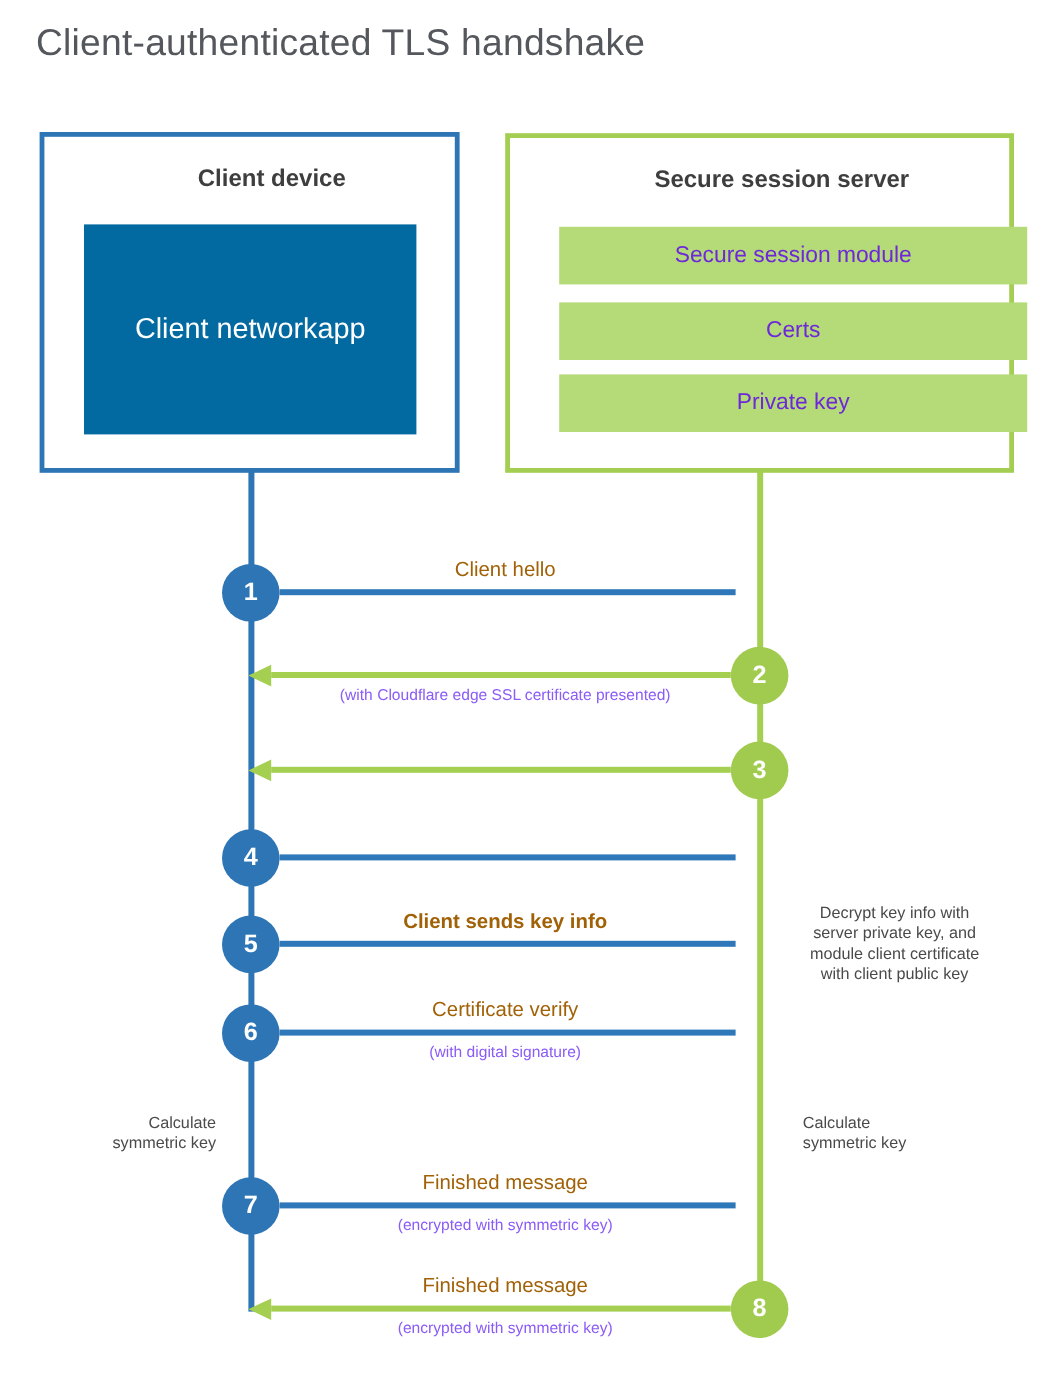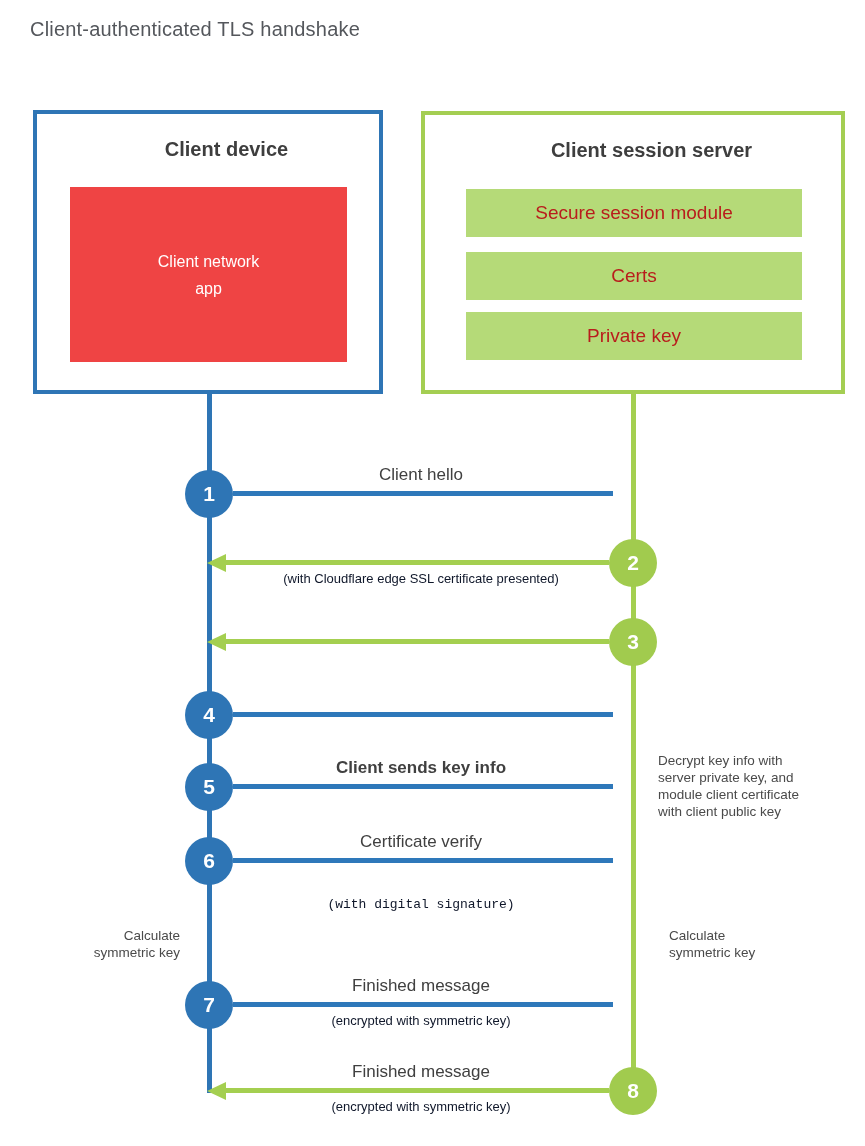--- a/index.html
+++ b/index.html
@@ -1,36 +1,36 @@
 <!DOCTYPE html>
 <html><head>
 <meta charset="utf-8">
 <style>
   html,body{margin:0;padding:0;background:#ffffff;}
   .page{
     position:relative;width:865px;height:1146px;background:#ffffff;overflow:hidden;
     font-family:"Liberation Sans","DejaVu Sans",sans-serif;
   }
   .title{
-    position:absolute;left:30px;top:18px;font-size:20px;font-weight:300;
+    position:absolute;left:30px;top:18px;font-size:31px;font-weight:300;
     color:#54575c;letter-spacing:.2px;
   }
   
   .box{position:absolute;background:#fff;box-sizing:border-box;}
   .box.client{left:33px;top:110px;width:350px;height:284px;border:4px solid #2e75b5;}
   .box.server{left:421px;top:111px;width:424px;height:283px;border:4px solid #a4ce52;}
   .box-title{margin-top:24px;text-align:center;font-size:20px;font-weight:bold;color:#3e3e3e;padding-left:37px;}
   .app-box{
-    position:absolute;left:70px;top:187px;width:277px;height:175px;background:#ef4444;
-    display:flex;flex-direction:column;align-items:center;justify-content:center;
-    color:#fff;font-size:16px;line-height:27px;
+    position:absolute;left:70px;top:187px;width:277px;height:175px;background:#0369a1;
+    display:flex;flex-direction:row;align-items:center;justify-content:center;
+    color:#fff;font-size:24px;line-height:27px;
   }
   .bar{
-    position:absolute;left:466px;width:336px;height:48px;background:#b5da78;
-    display:flex;align-items:center;justify-content:center;color:#b91c1c;font-size:19px;
+    position:absolute;left:466px;width:390px;height:48px;background:#b5da78;
+    display:flex;align-items:center;justify-content:center;color:#6d28d9;font-size:19px;
   }
   
   .lifeline{position:absolute;width:5px;top:392px;height:701px;}
   .lifeline.blue{left:207px;background:#2e75b5;}
   .lifeline.green{left:631px;background:#a4cf50;}
   
   .circ{
     position:absolute;width:48px;height:48px;border-radius:50%;
     display:flex;align-items:center;justify-content:center;
     color:#fff;font-size:21px;font-weight:bold;z-index:3;
@@ -50,46 +50,46 @@
   .arrow.blue.right::after{border-left-color:#2e78ba;}
   .arrow.left{left:226px;width:383px;}
   .arrow.left::before{
     content:"";position:absolute;left:-19px;top:-6.5px;width:0;height:0;
     border-top:9px solid transparent;border-bottom:9px solid transparent;
     border-right:19px solid #a4cf50;
   }
   
   .lbl{
     position:absolute;left:209px;width:424px;text-align:center;
-    font-size:17px;color:#404040;
+    font-size:17px;color:#a16207;
   }
-  .sub{font-size:13px;color:#0f172a;}
+  .sub{font-size:13px;color:#8b5cf6;}
   
   .note{position:absolute;font-size:13.5px;line-height:17px;color:#4a4a4a;}
-  .note.decrypt{left:658px;top:752px;width:175px;text-align:left;}
+  .note.decrypt{left:658px;top:752px;width:175px;text-align:center;}
   .note.calc-left{left:40px;top:927px;width:140px;text-align:right;}
   .note.calc-right{left:669px;top:927px;width:130px;text-align:left;}
 </style>
 </head>
 <body>
 
 <div class="page">
 
   <div class="title">Client-authenticated TLS handshake</div>
 
   <div class="box client">
     <div class="box-title">Client device</div>
   </div>
   <div class="app-box">
     <div>Client network</div>
     <div>app</div>
   </div>
 
   <div class="box server">
-    <div class="box-title">Client session server</div>
+    <div class="box-title">Secure session server</div>
   </div>
   <div class="bar" style="top:189px;">Secure session module</div>
   <div class="bar" style="top:312px;">Private key</div>
   <div class="bar" style="top:252px;">Certs</div>
 
   <div class="lifeline blue"></div>
   <div class="lifeline green"></div>
 
   <div class="lbl" style="top:465px;">Client hello</div>
   <div class="arrow blue right" style="top:491px;"></div>
@@ -104,21 +104,21 @@
 
   <div class="arrow blue right" style="top:712px;"></div>
   <div class="circ blue" style="left:185px;top:691px;">4</div>
 
   <div class="lbl" style="top:758px;font-weight:bold;">Client sends key info</div>
   <div class="arrow blue right" style="top:784px;"></div>
   <div class="circ blue" style="left:185px;top:763px;">5</div>
 
   <div class="lbl" style="top:832px;">Certificate verify</div>
   <div class="arrow blue right" style="top:858px;"></div>
-  <div class="lbl sub" style="top:897px;font-family:Liberation Mono, monospace;">(with digital signature)</div>
+  <div class="lbl sub" style="top:869px;">(with digital signature)</div>
   <div class="circ blue" style="left:185px;top:837px;">6</div>
 
   <div class="lbl" style="top:976px;">Finished message</div>
   <div class="arrow blue right" style="top:1002px;"></div>
   <div class="lbl sub" style="top:1013px;">(encrypted with symmetric key)</div>
   <div class="circ blue" style="left:185px;top:981px;">7</div>
 
   <div class="lbl" style="top:1062px;">Finished message</div>
   <div class="arrow green left" style="top:1088px;"></div>
   <div class="lbl sub" style="top:1099px;">(encrypted with symmetric key)</div>

